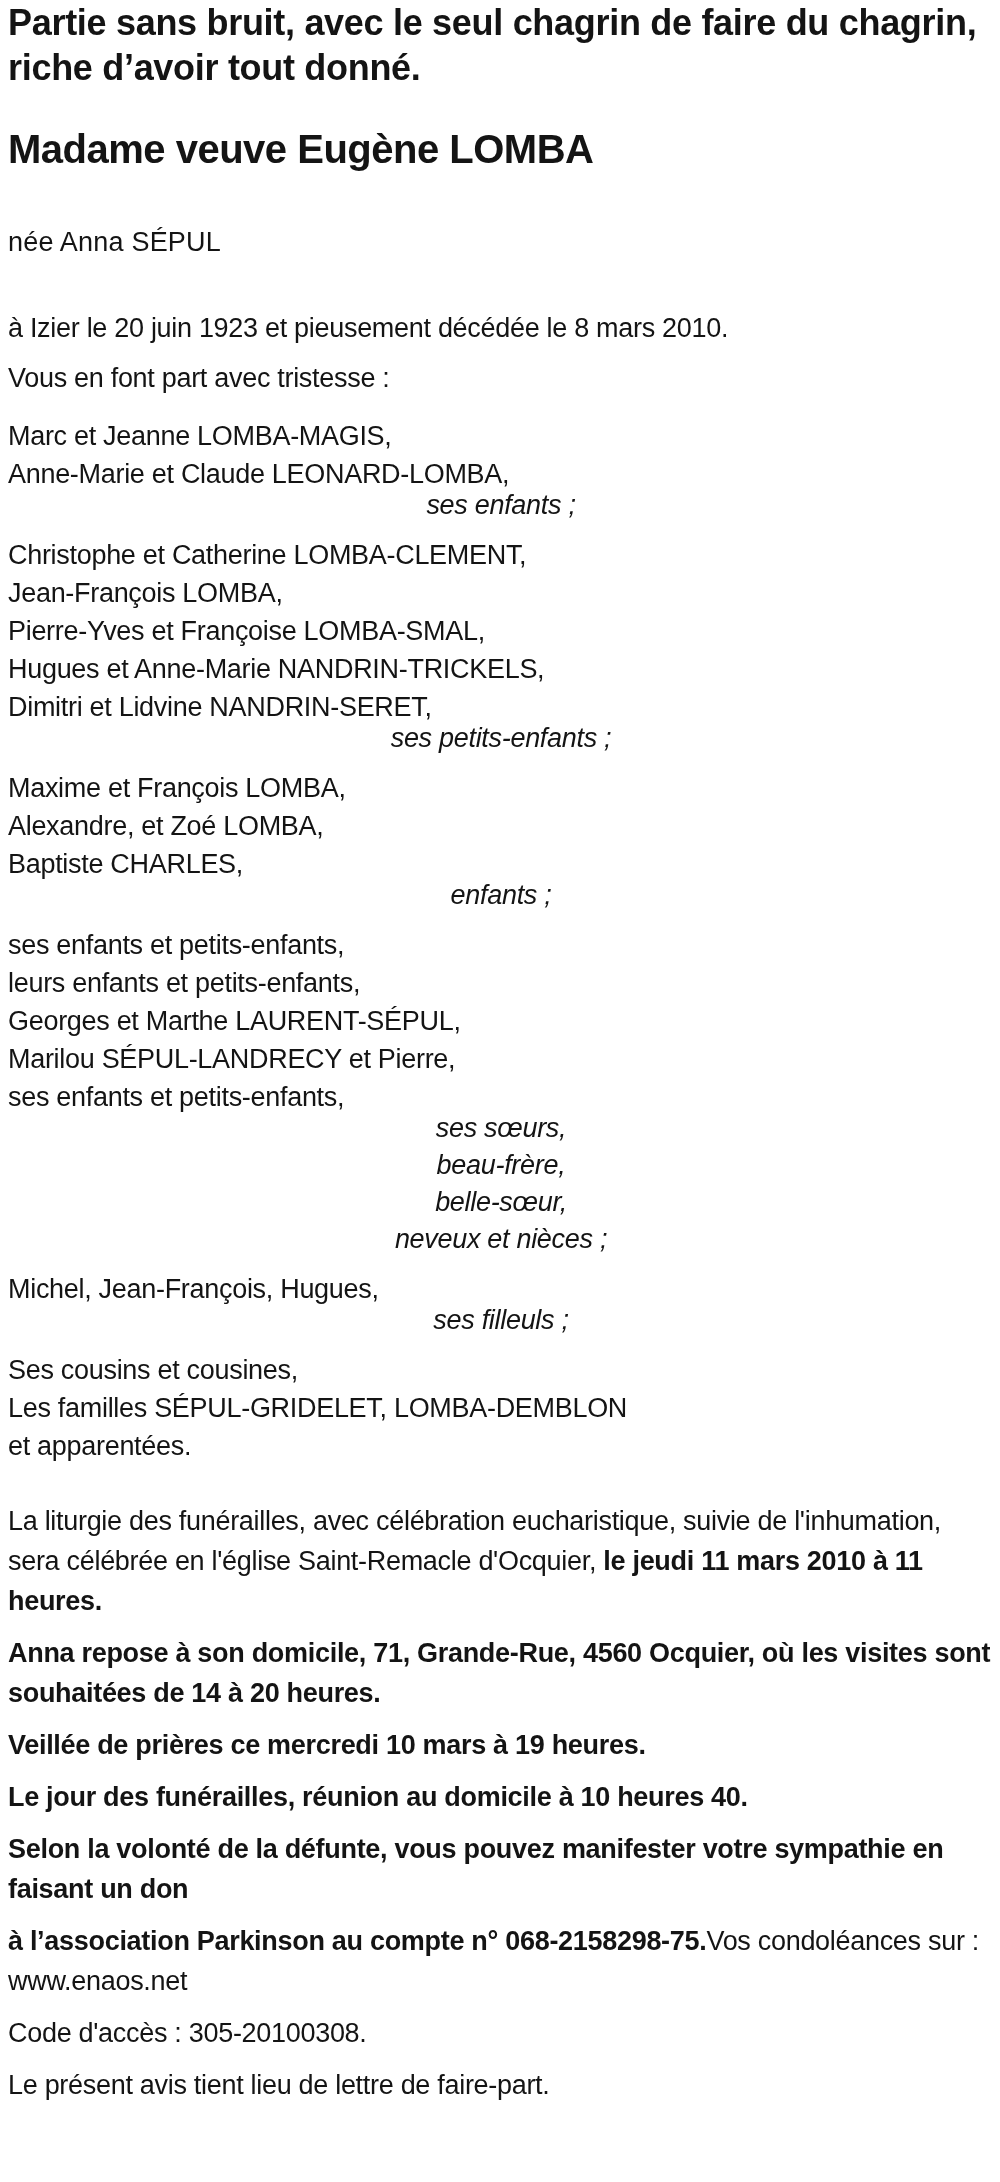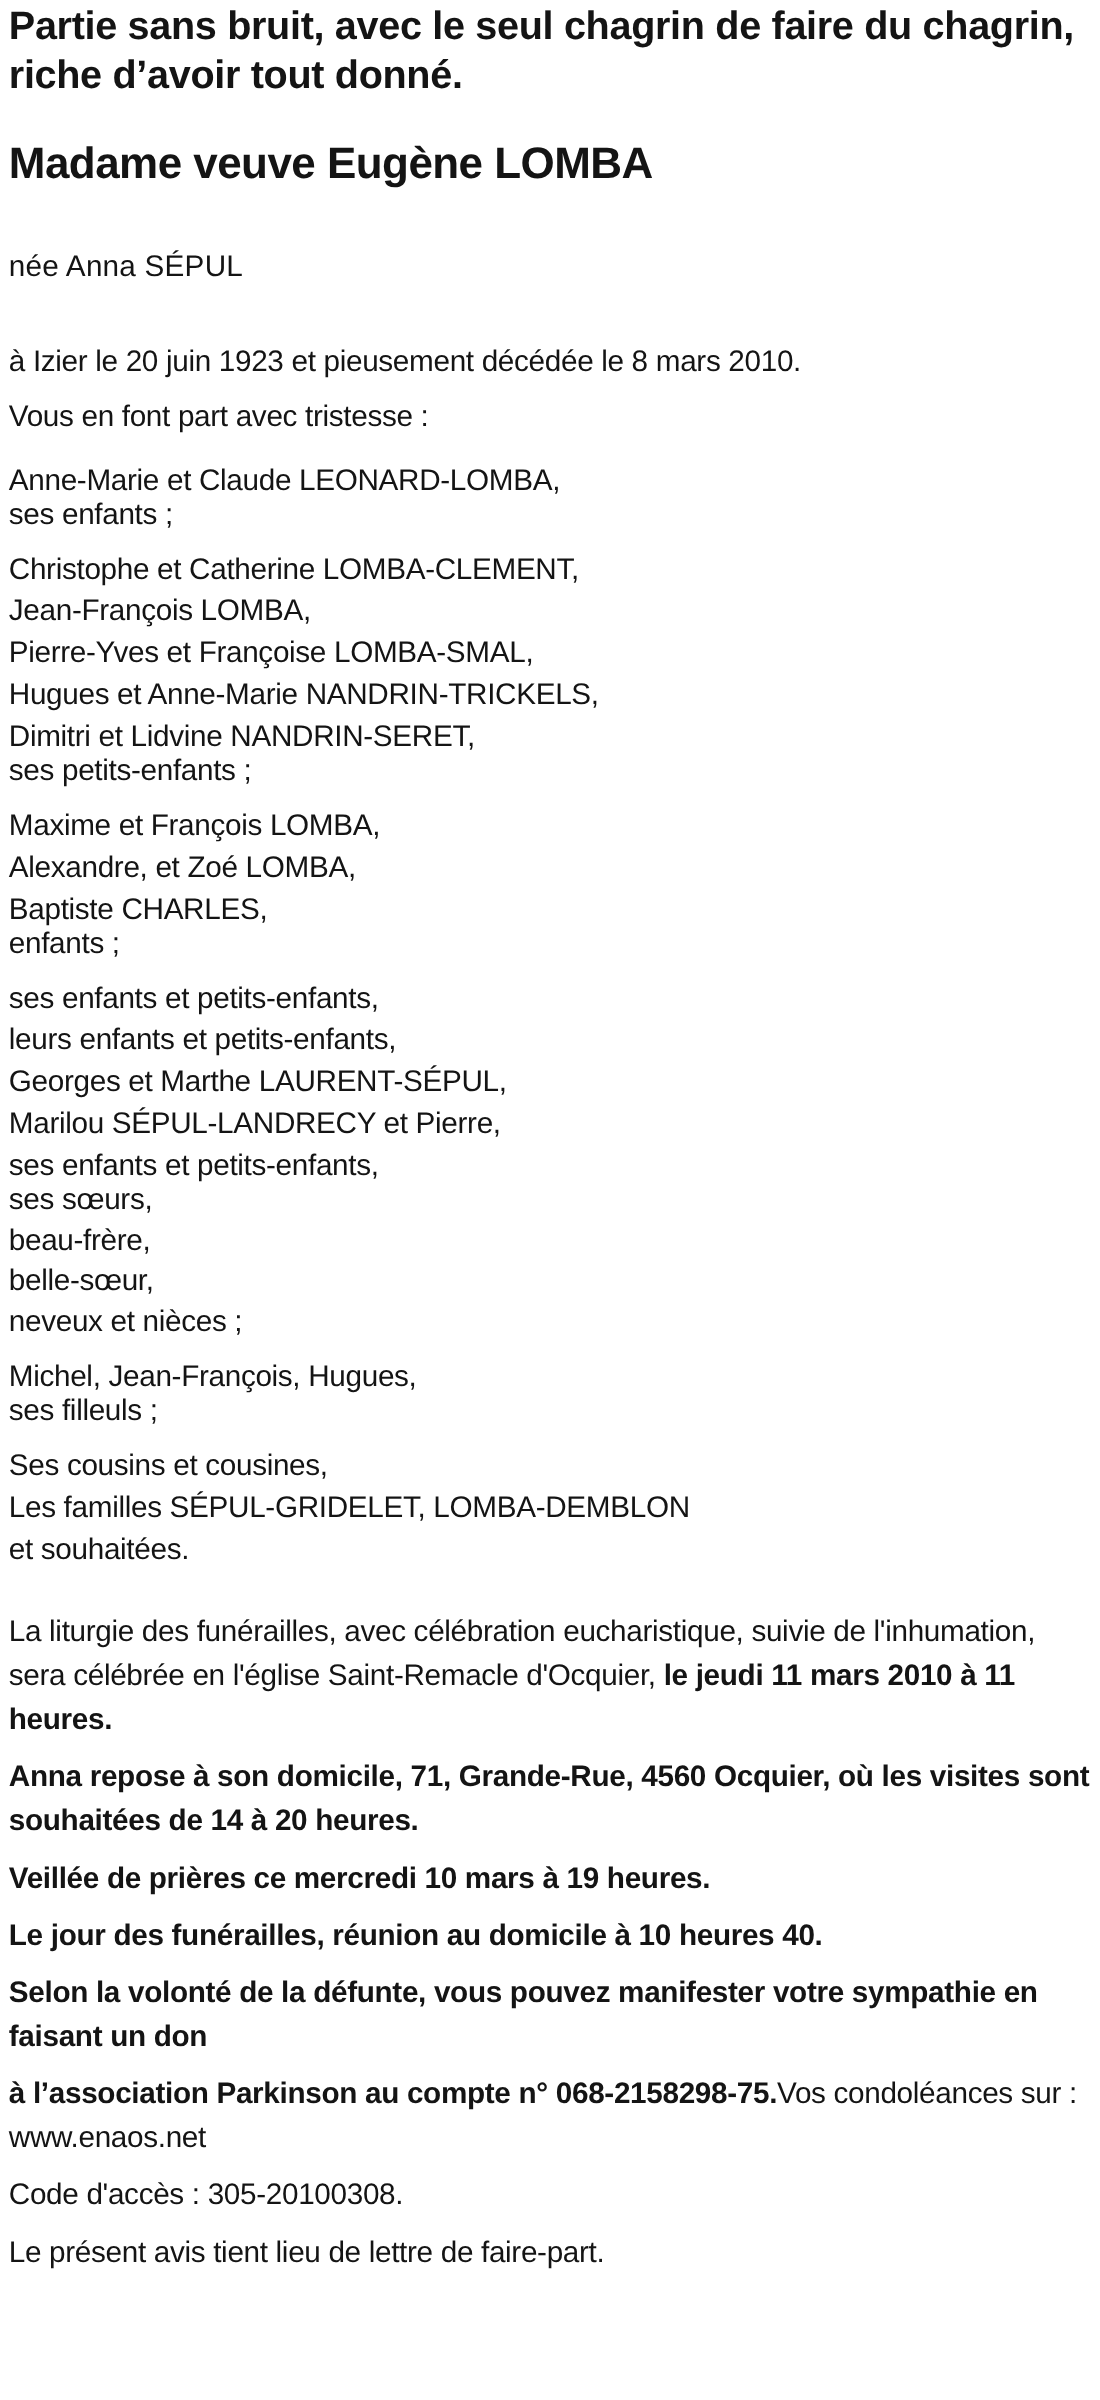--- a/index.html
+++ b/index.html
@@ -45,21 +45,22 @@
     margin: 12px 0 0 0;
   }
   .family-groups { margin-top: 20px; }
   .family-group { margin: 0 0 12px 0; }
   .member-line {
     font-size: 27px;
     line-height: 38px;
     margin: 0;
   }
   .relation {
-    text-align: left;
+    text-align: center;
+    font-style: italic;
     margin: -6px 0 2px 0;
   }
   .relation-line {
     font-size: 27px;
     line-height: 37px;
   }
   .closing { margin-top: 36px; }
   .para {
     font-size: 27px;
     line-height: 40px;
@@ -81,20 +82,21 @@
   <h1 class="title">Madame veuve Eugène LOMBA</h1>
 
   <p class="maiden">née Anna SÉPUL</p>
 
   <p class="life-dates">à Izier le 20 juin 1923 et pieusement décédée le 8 mars 2010.</p>
 
   <p class="intro">Vous en font part avec tristesse :</p>
 
   <section class="family-groups">
       <div class="family-group">
+        <p class="member-line">Marc et Jeanne LOMBA-MAGIS,</p>
         <p class="member-line">Anne-Marie et Claude LEONARD-LOMBA,</p>
         <div class="relation">
           <div class="relation-line">ses enfants ;</div>
         </div>
       </div>
       <div class="family-group">
         <p class="member-line">Christophe et Catherine LOMBA-CLEMENT,</p>
         <p class="member-line">Jean-François LOMBA,</p>
         <p class="member-line">Pierre-Yves et Françoise LOMBA-SMAL,</p>
         <p class="member-line">Hugues et Anne-Marie NANDRIN-TRICKELS,</p>
@@ -126,21 +128,21 @@
       </div>
       <div class="family-group">
         <p class="member-line">Michel, Jean-François, Hugues,</p>
         <div class="relation">
           <div class="relation-line">ses filleuls ;</div>
         </div>
       </div>
       <div class="family-group">
         <p class="member-line">Ses cousins et cousines,</p>
         <p class="member-line">Les familles SÉPUL-GRIDELET, LOMBA-DEMBLON</p>
-        <p class="member-line">et souhaitées.</p>
+        <p class="member-line">et apparentées.</p>
       </div>
     </section>
 
   <section class="closing">
     <p class="para"><span>La liturgie des funérailles, avec célébration eucharistique, suivie de l'inhumation, sera célébrée en l'église Saint-Remacle d'Ocquier, </span><span class="bold">le jeudi 11 mars 2010 à 11 heures.</span></p>
 
     <p class="para bold">Anna repose à son domicile, 71, Grande-Rue, 4560 Ocquier, où les visites sont souhaitées de 14 à 20 heures.</p>
 
     <p class="para bold">Veillée de prières ce mercredi 10 mars à 19 heures.</p>
 

